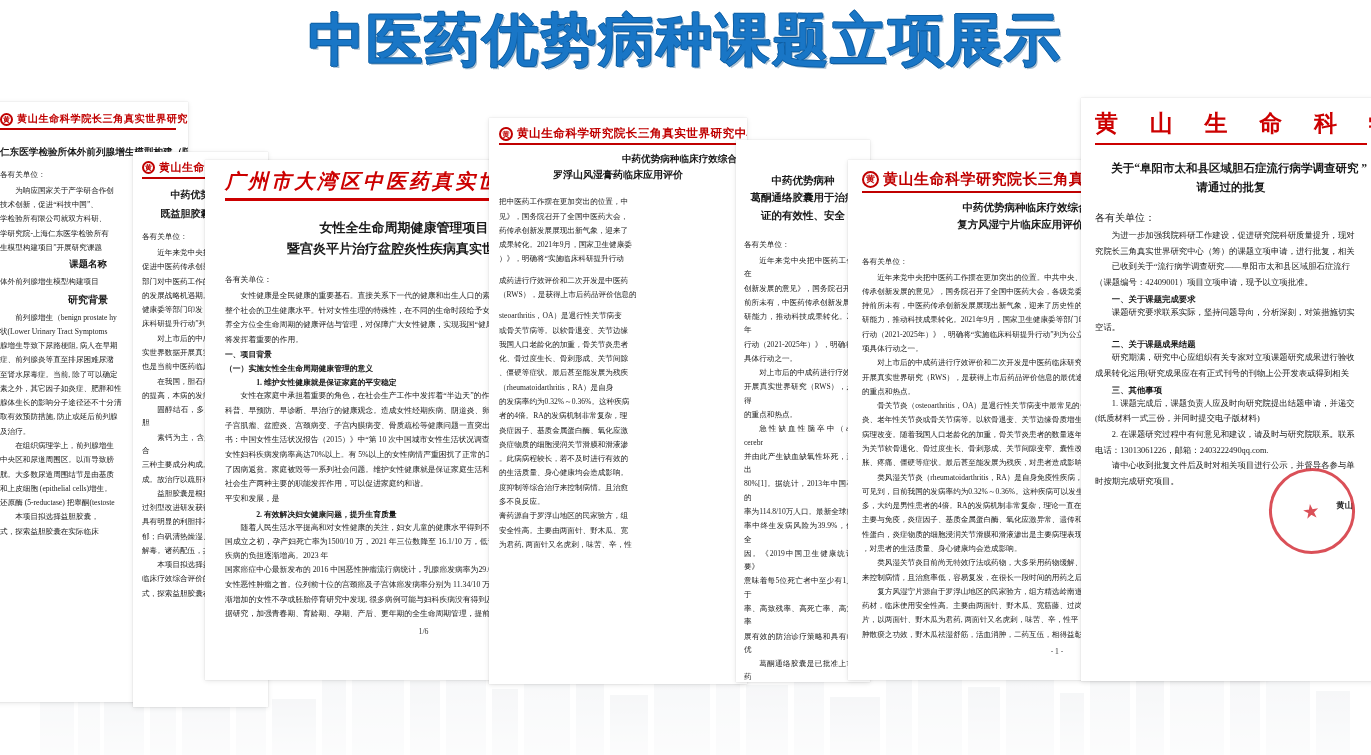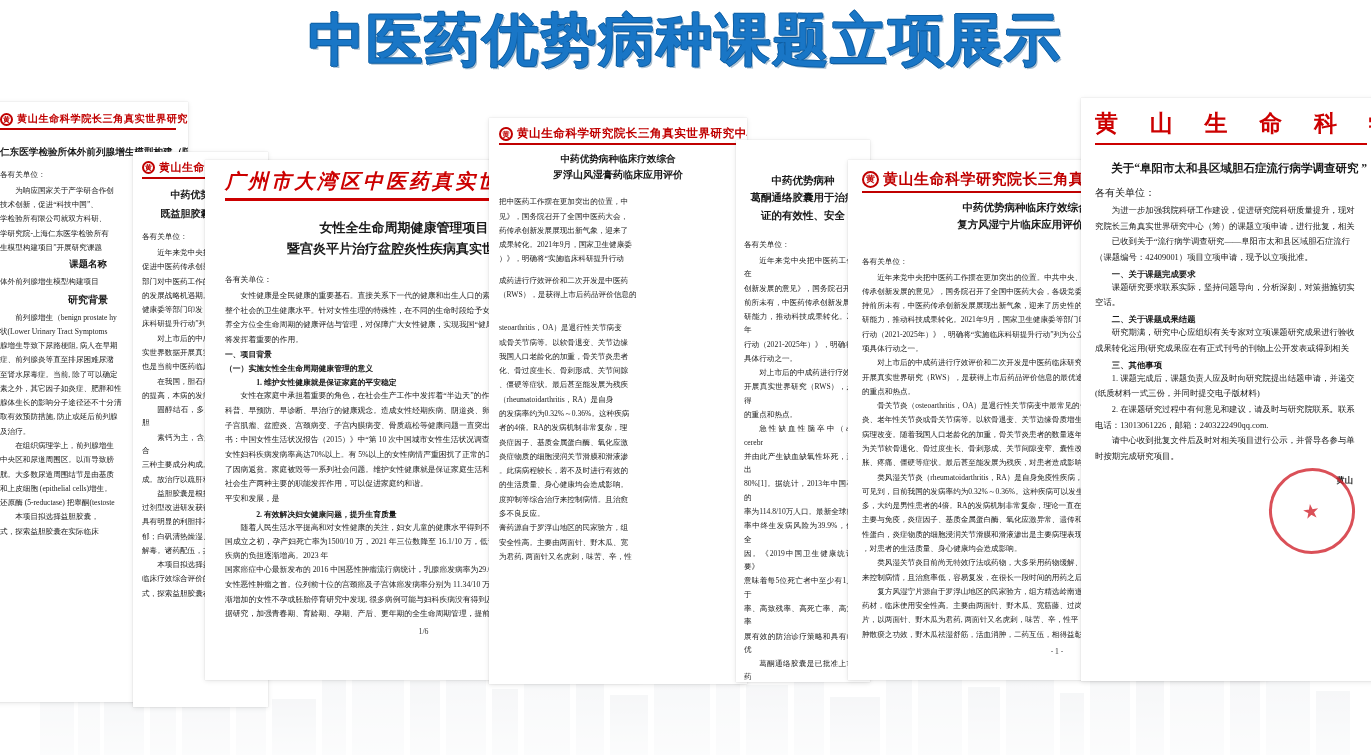--- a/index.html
+++ b/index.html
@@ -285,30 +285,30 @@
       <div class="pagenum">1/6</div>
     </div>
   </div>
 
   <div class="doc" style="left:489px; top:118px; width:258px; height:566px; font-size:7.6px;">
     <div class="pad" style="padding:8px 10px;">
       <div class="letterhead" style="font-size:11.6px;">
         <span class="seal-dot" style="width:14px;height:14px;font-size:7.5px;line-height:11px;">黄</span>
         <span class="lh-text">黄山生命科学研究院长三角真实世界研究中心</span>
       </div>
-      <div class="doc-title" style="font-size:9.6px; margin:4px 0 0 0;">中药优势病种临床疗效综合</div>
+      <div class="doc-title" style="font-size:9.6px; margin:4px 0 0 0;text-align:right;">中药优势病种临床疗效综合</div>
       <div class="doc-title" style="font-size:10px; margin:0 0 12px 0;">罗浮山风湿膏药临床应用评价</div>
       <div class="para noind">把中医药工作摆在更加突出的位置，中</div>
       <div class="para noind">见》，国务院召开了全国中医药大会，</div>
       <div class="para noind">药传承创新发展展现出新气象，迎来了</div>
       <div class="para noind">成果转化。2021年9月，国家卫生健康委</div>
       <div class="para noind">）》，明确将“实施临床科研提升行动</div>
       <div class="para noind" style="margin-top:8px;">成药进行疗效评价和二次开发是中医药</div>
       <div class="para noind">（RWS），是获得上市后药品评价信息的</div>
-      <div class="para noind" style="margin-top:20px;">steoarthritis，OA）是退行性关节病变</div>
+      <div class="para noind" style="margin-top:8px;">steoarthritis，OA）是退行性关节病变</div>
       <div class="para noind">或骨关节病等。以软骨退变、关节边缘</div>
       <div class="para noind">我国人口老龄化的加重，骨关节炎患者</div>
       <div class="para noind">化、骨过度生长、骨刺形成、关节间隙</div>
       <div class="para noind">、僵硬等症状。最后甚至能发展为残疾</div>
       <div class="para noind">（rheumatoidarthritis，RA）是自身</div>
       <div class="para noind">的发病率约为0.32%～0.36%。这种疾病</div>
       <div class="para noind">者的4倍。RA的发病机制非常复杂，理</div>
       <div class="para noind">炎症因子、基质金属蛋白酶、氧化应激</div>
       <div class="para noind">炎症物质的细胞浸润关节滑膜和滑液渗</div>
       <div class="para noind">。此病病程较长，若不及时进行有效的</div>
@@ -387,20 +387,21 @@
       <div class="para noind">片，以两面针、野木瓜为君药, 两面针又名虎刺，味苦、辛，性平，具有行气止痛，祛风散寒，消</div>
       <div class="para noind">肿散瘀之功效，野木瓜祛湿舒筋，活血消肿，二药互伍，相得益彰，加强了祛风除痹，散寒止痛之</div>
       <div class="pagenum">- 1 -</div>
     </div>
   </div>
 
   <div class="doc" style="left:1081px; top:98px; width:300px; height:583px; font-size:8.4px;">
     <div class="pad" style="padding:10px 14px;">
       <div class="wide-head" style="font-size:23px;">黄 山 生 命 科 学 研 究 院</div>
       <div class="doc-title" style="font-size:11.5px; margin-top:14px;text-align:right;">关于“阜阳市太和县区域胆石症流行病学调查研究 ”</div>
+      <div class="doc-title" style="font-size:11.5px; margin-bottom:14px;">请通过的批复</div>
       <div class="addressee" style="font-size:10px;">各有关单位：</div>
       <div class="para">为进一步加强我院科研工作建设，促进研究院科研质量提升，现对</div>
       <div class="para noind">究院长三角真实世界研究中心（筹）的课题立项申请，进行批复，相关</div>
       <div class="para">已收到关于“流行病学调查研究——阜阳市太和县区域胆石症流行</div>
       <div class="para noind">（课题编号：42409001）项目立项申请，现予以立项批准。</div>
       <div class="hd">一、关于课题完成要求</div>
       <div class="para">课题研究要求联系实际，坚持问题导向，分析深刻，对策措施切实</div>
       <div class="para noind">空话。</div>
       <div class="hd">二、关于课题成果结题</div>
       <div class="para">研究期满，研究中心应组织有关专家对立项课题研究成果进行验收</div>

